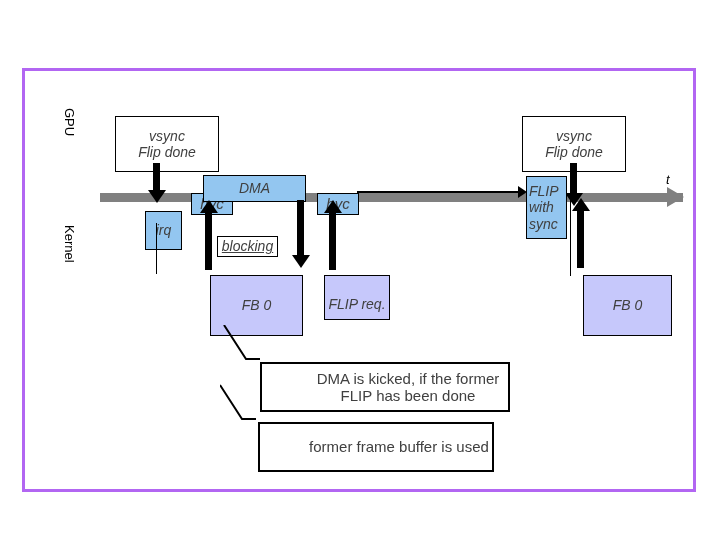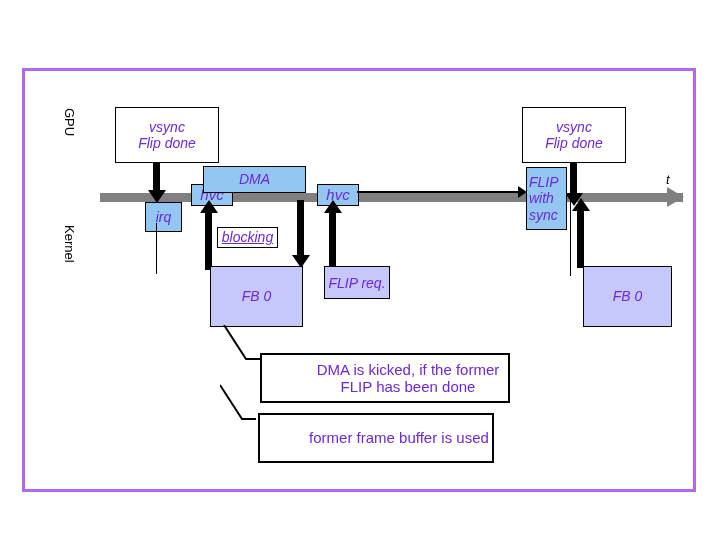--- a/index.html
+++ b/index.html
@@ -19,21 +19,21 @@
 
   
   .timeline{position:absolute;background:#808080;height:9px;}
   .timeline-head{position:absolute;width:0;height:0;
                  border-top:10px solid transparent;border-bottom:10px solid transparent;
                  border-left:17px solid #808080;}
   .t-label{position:absolute;font-size:13px;font-style:italic;color:#000;}
 
   
   .box{position:absolute;box-sizing:border-box;display:flex;align-items:center;
-       justify-content:center;text-align:center;color:#6d28d9;line-height:1.15;}
+       justify-content:center;text-align:center;color:#404040;line-height:1.15;margin-top:9px;}
   .box-white{background:#ffffff;border:1px solid #000;}
   .box-blue{background:#93c6f0;border:1px solid #000;}
   .box-lav{background:#c6c8fb;border:1px solid #000;}
   .box-callout{background:#ffffff;border:2px solid #000;padding-left:46px;}
 
   .it{font-style:italic;}
 
   
   .vline{position:absolute;background:#000;width:7px;}
   .vhead-down{position:absolute;width:0;height:0;
@@ -77,21 +77,21 @@
 
   <div class="box box-white" style="left:522px;top:107px;width:104px;height:56px;
        flex-direction:column;font-size:14px;">
     <span class="it">vsync</span>
     <span class="it">Flip done</span>
   </div>
 
   <div class="vline" style="left:570px;top:163px;height:33px;"></div>
   <div class="vhead-down" style="left:565px;top:193px;"></div>
 
-  <div class="box box-blue it" style="left:145px;top:202px;width:37px;height:30px;font-size:14px;">irq</div>
+  <div class="box box-blue it" style="left:145px;top:202px;width:37px;height:39px;font-size:14px;">irq</div>
 
   <div class="box box-blue it" style="left:191px;top:184px;width:42px;height:22px;font-size:15px;">hvc</div>
 
   <div class="box box-blue it" style="left:203px;top:166px;width:103px;height:27px;font-size:14px;">DMA</div>
 
   <div class="box box-blue it" style="left:317px;top:184px;width:42px;height:22px;font-size:15px;">hvc</div>
 
   <div class="box box-blue" style="left:526px;top:167px;width:41px;height:63px;
        flex-direction:column;font-size:14px;align-items:flex-start;padding-left:2px;justify-content:center;">
     <span class="it">FLIP</span>
@@ -110,22 +110,22 @@
   <div class="vline" style="left:297px;top:200px;height:58px;"></div>
   <div class="vhead-down" style="left:292px;top:255px;"></div>
 
   <div class="vline" style="left:329px;top:212px;height:58px;"></div>
   <div class="vhead-up" style="left:324px;top:200px;"></div>
 
   <div class="box box-white it" style="left:217px;top:227px;width:61px;height:21px;font-size:14px;text-decoration:underline;">blocking</div>
 
   <div class="box box-lav it" style="left:210px;top:266px;width:93px;height:61px;font-size:14px;">FB 0</div>
 
-  <div class="box box-lav it" style="left:324px;top:266px;width:66px;height:33px;font-size:14px;
-       align-items:flex-start;padding-top:8px;">FLIP req.</div>
+  <div class="box box-lav it" style="left:324px;top:266px;width:66px;height:45px;font-size:14px;
+       align-items:flex-start;padding-top:20px;">FLIP req.</div>
 
   <div class="thin-v" style="left:570px;top:196px;height:80px;"></div>
   <div class="vline" style="left:577px;top:210px;height:58px;"></div>
   <div class="vhead-up" style="left:572px;top:198px;"></div>
 
   <div class="box box-lav it" style="left:583px;top:266px;width:89px;height:61px;font-size:14px;">FB 0</div>
 
   <svg class="leader" style="left:220px;top:325px;width:60px;height:130px;" width="60" height="130" viewBox="0 0 60 130">
     <polyline points="4,0 26,34 40,34" fill="none" stroke="#000" stroke-width="2"></polyline>
     <polyline points="0,60 22,94 36,94" fill="none" stroke="#000" stroke-width="2"></polyline>

